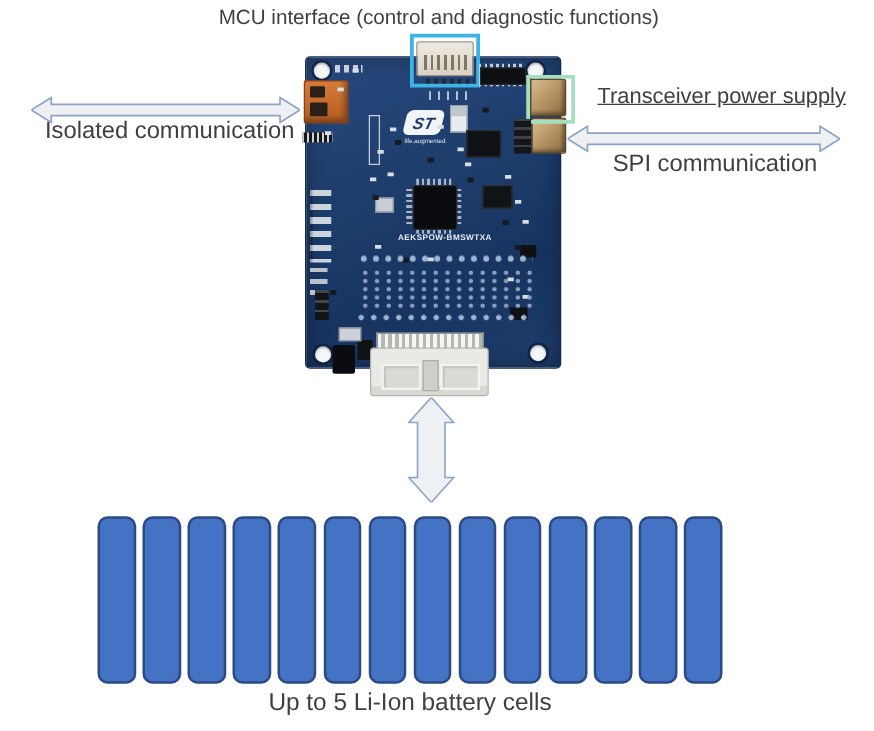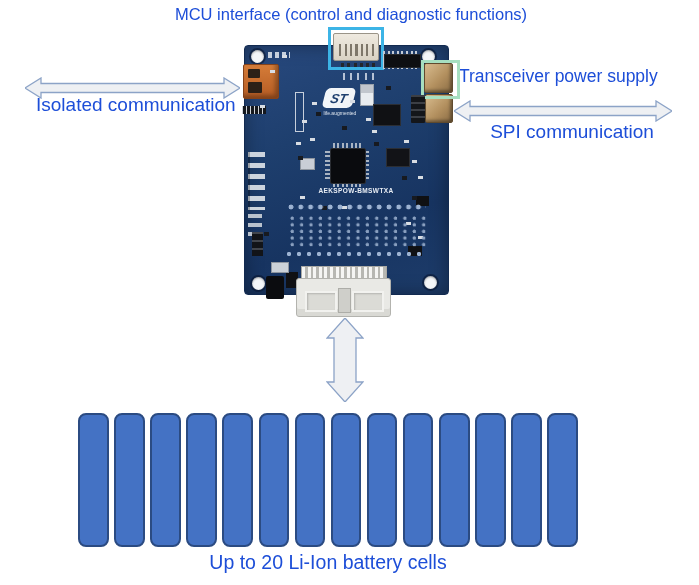--- a/index.html
+++ b/index.html
@@ -2,24 +2,24 @@
 <html style="--battery-cell-fill: #4472C4; --battery-cell-border: #2B4B82; --pcb-blue: #1E3F6E; --mcu-highlight: #3CB4E6; --transceiver-highlight: #A6DFC0; --arrow-stroke: #8CA3C7; --connector-orange: #C06A2E;"><head>
 <meta charset="utf-8">
 <style>
   html,body{margin:0;padding:0;}
   body{
     width:699px;height:585px;position:relative;background:#ffffff;overflow:hidden;
     font-family:"Liberation Sans",sans-serif;color:#1c1c1c;
   }
   .abs{position:absolute;}
   
-  .caption{white-space:nowrap;color:#1d4ed8;}
+  .caption{white-space:nowrap;color:#404040;}
   .title-label{left:170px;top:5px;width:362px;text-align:center;font-size:16.5px;}
   .isolated-label{left:36px;top:94px;font-size:19px;}
-  .transceiver-label{left:459px;top:66px;font-size:17.5px;}
+  .transceiver-label{left:478px;top:66px;font-size:17.5px;text-decoration:underline;}
   .spi-label{left:452px;top:121px;width:240px;text-align:center;font-size:19px;}
   .battery-label{left:78px;top:551px;width:500px;text-align:center;font-size:19.5px;}
   
   .arrow-shape{display:block;}
   .arrow-shape polygon{fill:#eef0f3;stroke:var(--arrow-stroke,#8CA3C7);stroke-width:1.3;stroke-linejoin:miter;}
   
   .pcb{left:244px;top:45px;width:203px;height:248px;border-radius:4px;
        background:linear-gradient(160deg,#28497e 0%,#1e3f6e 35%,#173461 70%,#1d3c6a 100%);
        border:1px solid #122a50;box-shadow:inset 0 0 18px rgba(0,0,0,.35);}
   .hole{width:13px;height:13px;border-radius:50%;background:#f4f6f8;
@@ -128,21 +128,21 @@
         background:var(--battery-cell-fill,#4472C4);
         border:2px solid var(--battery-cell-border,#2B4B82);box-sizing:border-box;}
 </style>
 </head>
 <body>
 
 <div class="abs caption title-label">MCU interface (control and diagnostic functions)</div>
 <div class="abs caption isolated-label">Isolated communication</div>
 <div class="abs caption transceiver-label">Transceiver power supply</div>
 <div class="abs caption spi-label">SPI communication</div>
-<div class="abs caption battery-label">Up to 20 Li-Ion battery cells</div>
+<div class="abs caption battery-label">Up to 5 Li-Ion battery cells</div>
 
 <div class="abs" style="left:25px;top:77px;">
   <svg class="arrow-shape" width="215" height="22" viewBox="0 0 215 22">
     <polygon points="0,11 16,1 16,6.5 199,6.5 199,1 215,11 199,21 199,15.5 16,15.5 16,21"></polygon>
   </svg>
 </div>
 <div class="abs" style="left:454px;top:100px;">
   <svg class="arrow-shape" width="218" height="22" viewBox="0 0 218 22">
     <polygon points="0,11 16,1 16,6.5 202,6.5 202,1 218,11 202,21 202,15.5 16,15.5 16,21"></polygon>
   </svg>

